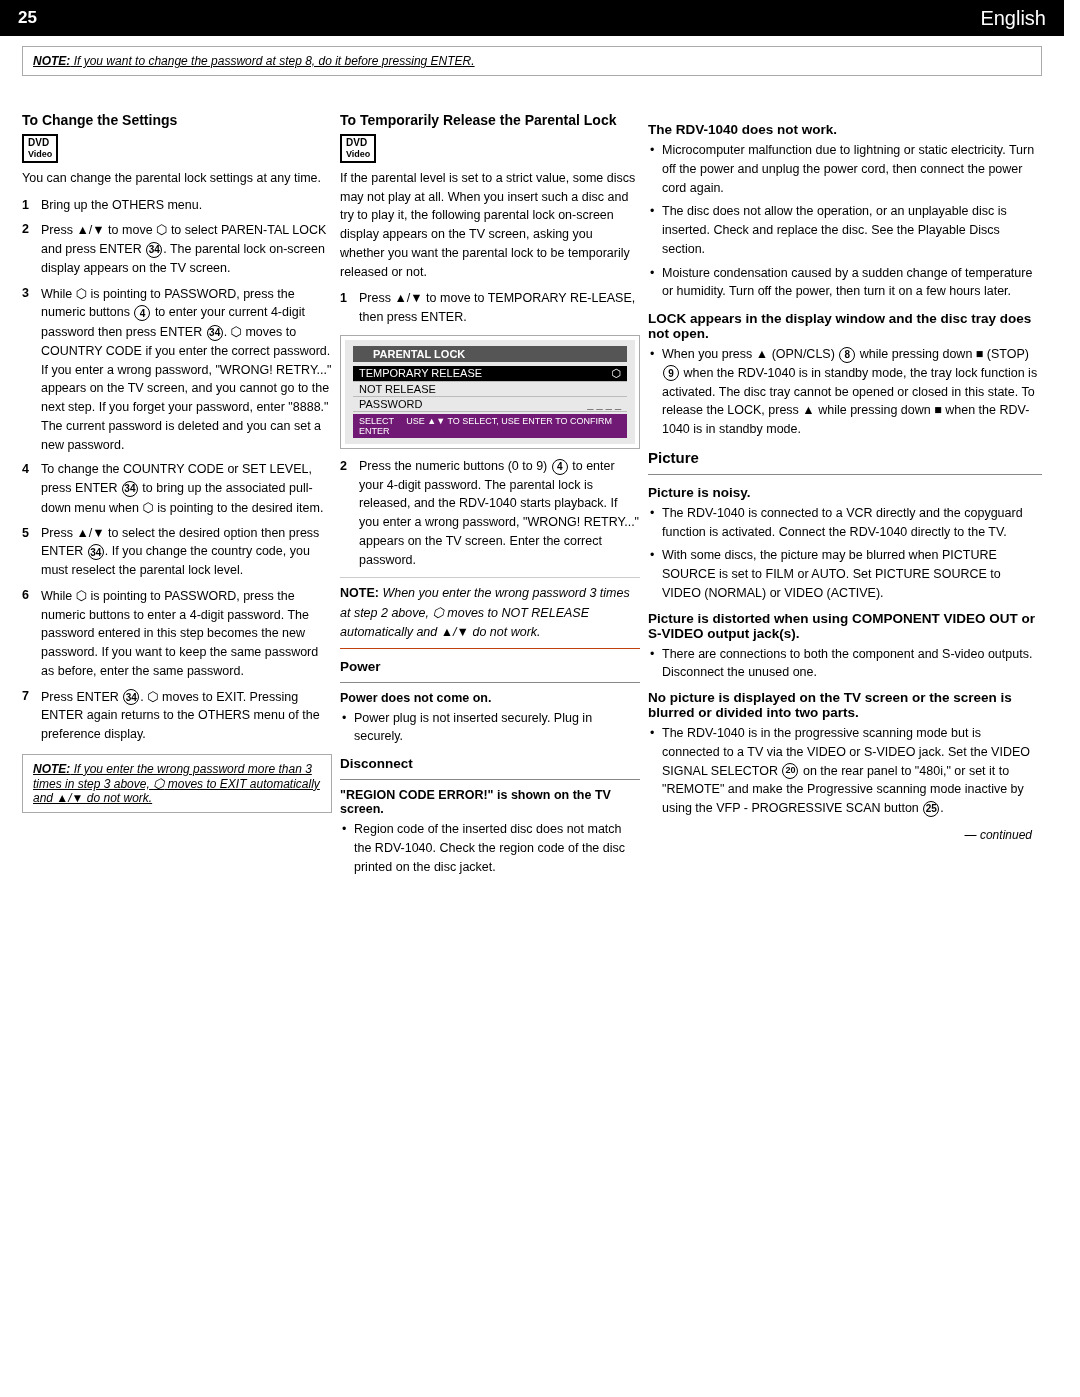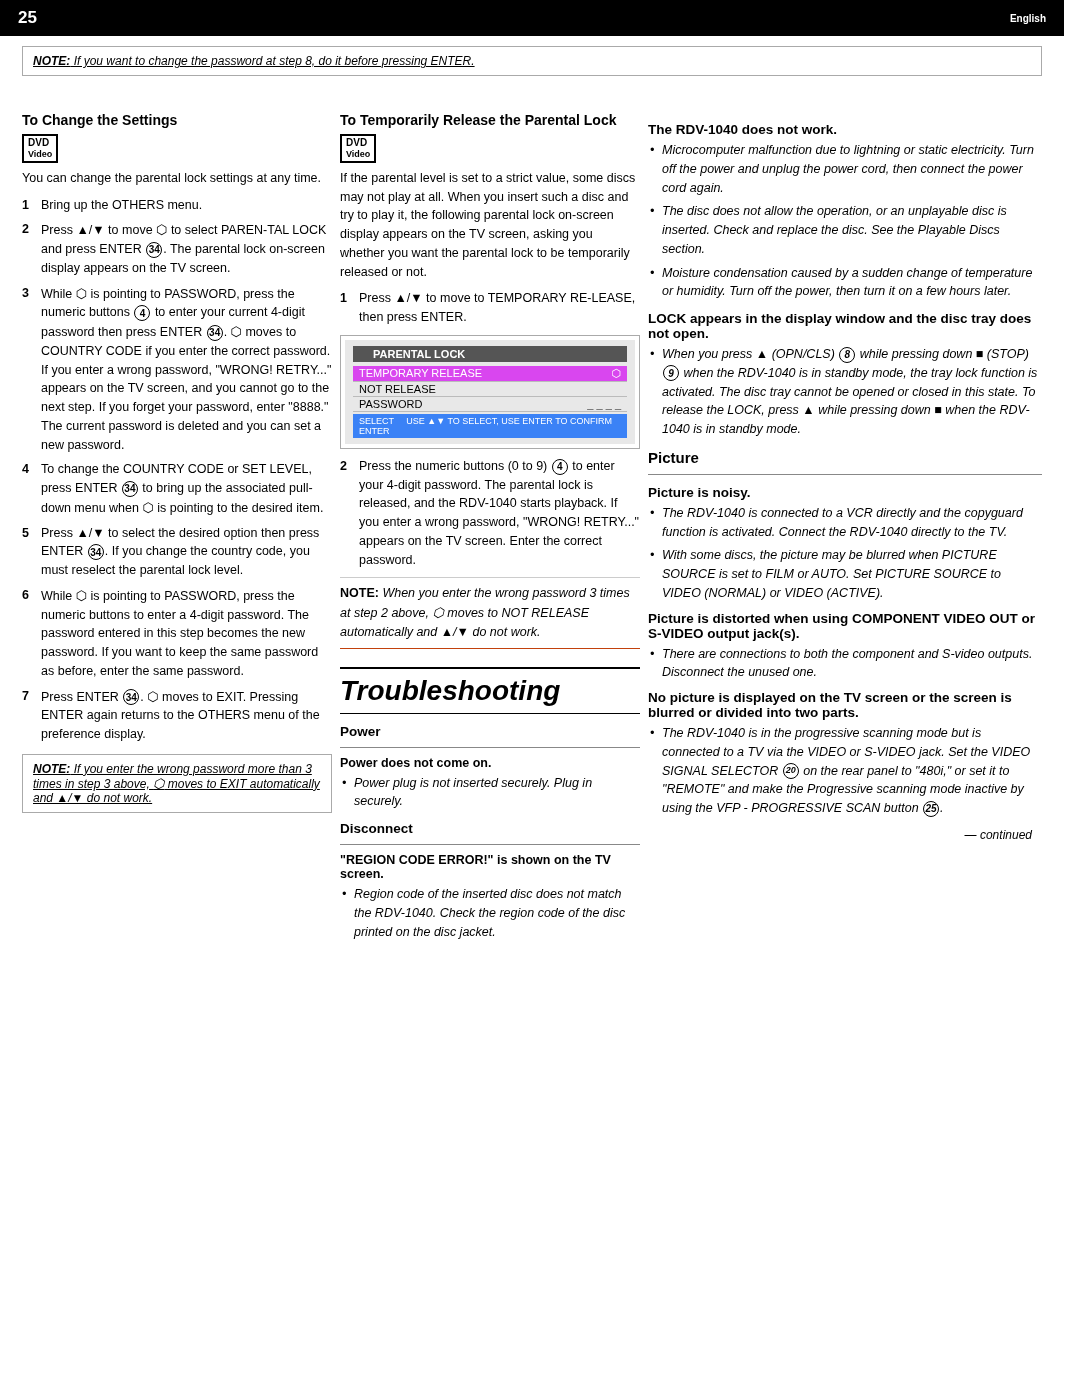--- a/index.html
+++ b/index.html
@@ -26,22 +26,22 @@
       color: #fff;
       padding: 4px 18px;
       height: 36px;
     }
     .header-page-num {
       font-size: 17px;
       font-weight: bold;
       color: #fff;
     }
     .header-language {
-      font-size: 10px;
-      font-weight: bold;
+      font-size: 20px;
+      font-weight: normal;
       color: #fff;
     }
     
     .main-content {
       display: flex;
       padding: 18px 22px 18px 22px;
       gap: 8px;
     }
     .left-column {
       width: 310px;
@@ -135,21 +135,20 @@
     .sub-section-title {
       font-size: 13.5px;
       font-weight: bold;
       margin-bottom: 4px;
       margin-top: 10px;
     }
     .bullet-list {
       list-style: none;
       padding: 0;
       margin: 0 0 8px 0;
-      font-style: italic;
     }
     .bullet-list li {
       font-size: 12.5px;
       line-height: 1.5;
       margin-bottom: 5px;
       padding-left: 14px;
       position: relative;
     }
     .bullet-list li::before {
       content: '•';
@@ -177,33 +176,33 @@
       margin-bottom: 4px;
     }
     .screen-row {
       display: flex;
       align-items: center;
       font-size: 11px;
       padding: 1px 6px;
       border-bottom: 1px solid #bbb;
     }
     .screen-row.selected {
-      background: #d946ef;
+      background: #000000;
       color: #fff;
     }
     .screen-row-label {
       flex: 1;
       font-size: 11px;
     }
     .screen-row-value {
       font-size: 11px;
       color: #555;
     }
     .screen-footer {
-      background: #3b82f6;
+      background: #701a75;
       color: #fff;
       font-size: 9px;
       padding: 2px 6px;
       margin-top: 2px;
     }
     
     .note-italic {
       font-style: italic;
       font-size: 12.5px;
       line-height: 1.5;
@@ -331,21 +330,20 @@
           <span class="num">2</span>
           <span>Press the numeric buttons (0 to 9) <span class="circle-num">4</span> to enter your 4-digit password. The parental lock is released, and the RDV-1040 starts playback. If you enter a wrong password, "WRONG! RETRY..." appears on the TV screen. Enter the correct password.</span>
         </li>
       </ol>
 
       <div class="note-italic">
         <span style="font-weight:bold; font-style:normal;">NOTE:</span> <em>When you enter the wrong password 3 times at step 2 above, <span class="cursor-icon">⬡</span> moves to NOT RELEASE automatically and ▲/▼ do not work.</em>
       </div>
 
       
-      <div class="troubleshooting-title">Troubleshooting</div>
 
       <div class="sub-section-title">Power</div>
       <hr class="divider">
       <div class="bold-label" style="font-size:12.5px; font-weight:bold; margin-bottom:4px;">Power does not come on.</div>
       <ul class="bullet-list">
         <li>Power plug is not inserted securely. Plug in securely.</li>
       </ul>
 
       <div class="sub-section-title">Disconnect</div>
       <hr class="divider">

